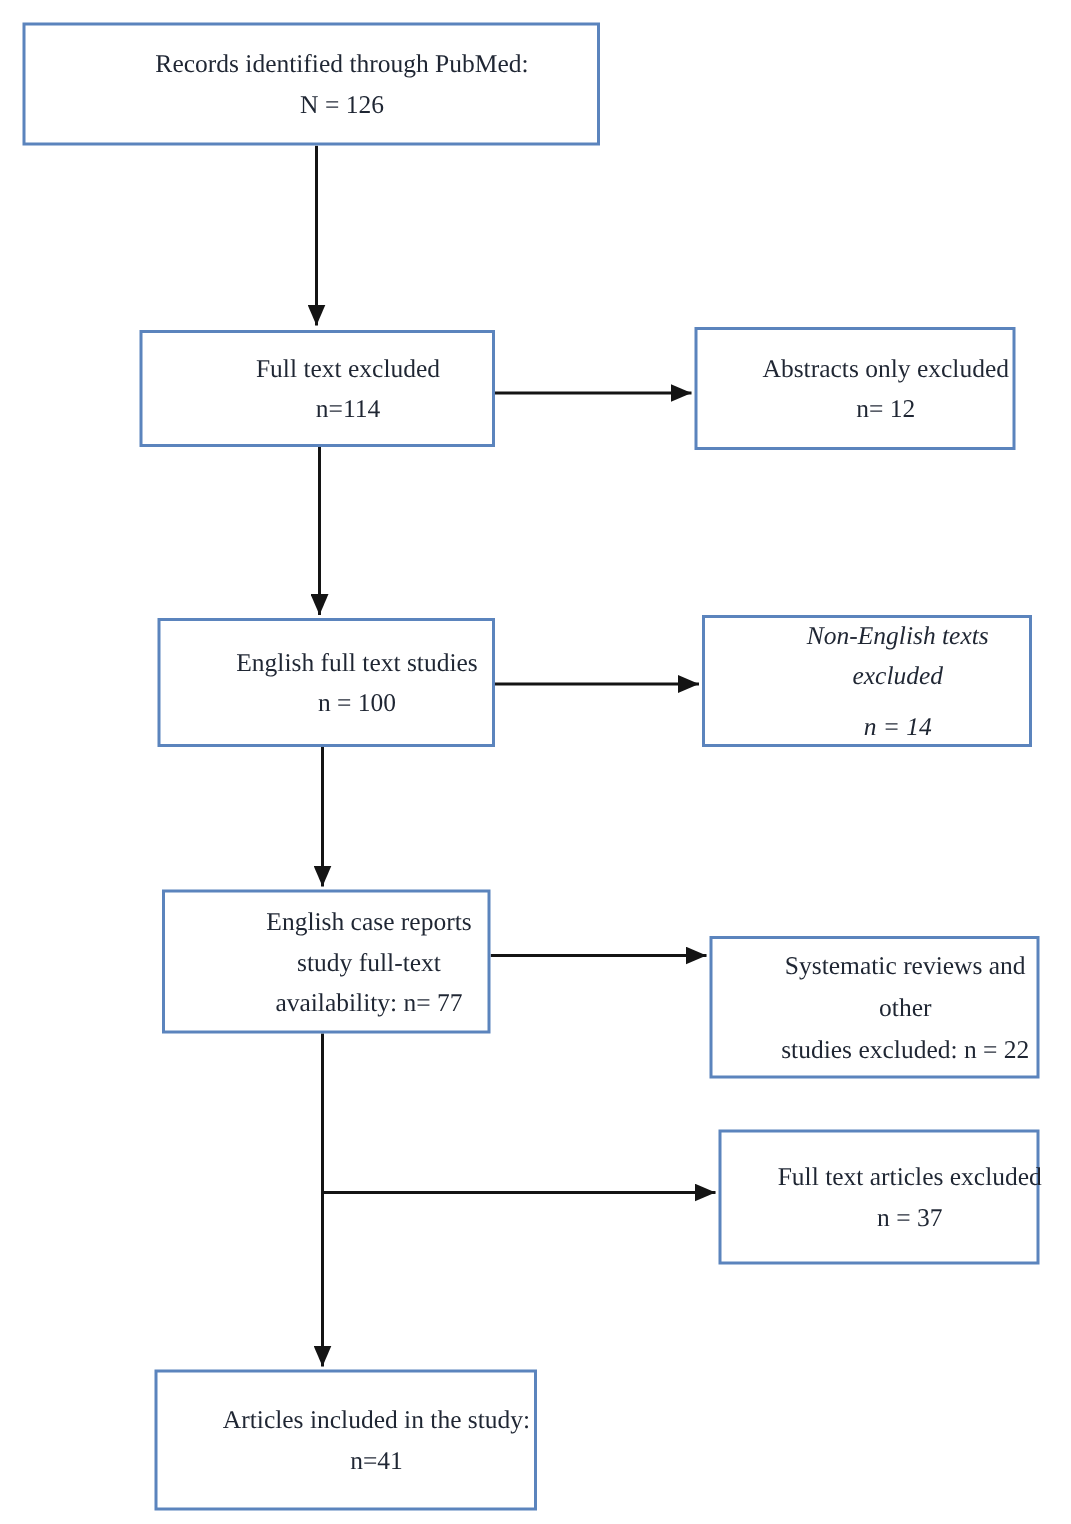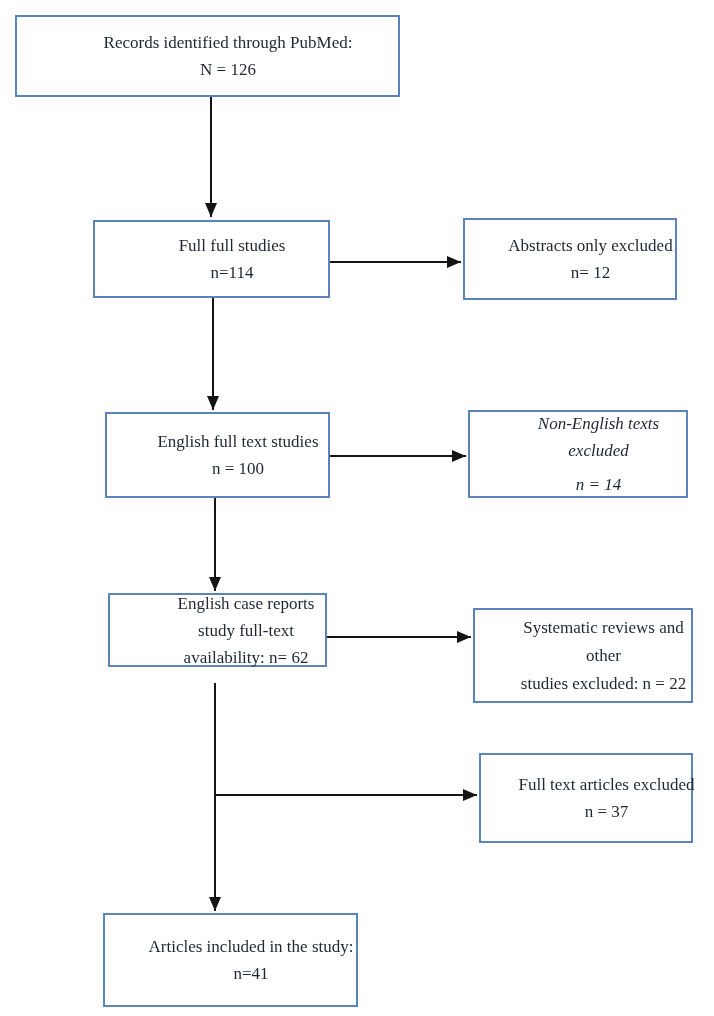--- a/index.html
+++ b/index.html
@@ -41,22 +41,22 @@
     display: block;
     white-space: nowrap;
     margin-left: 41px;
   }
   
   .b0 { left: 15px;  top: 15px;  width: 385px; height: 82px; }
   .b1 { left: 93px;  top: 220px; width: 237px; height: 78px; }
   .b2 { left: 463px; top: 218px; width: 214px; height: 82px; }
   .b3 { left: 105px; top: 412px; width: 225px; height: 86px; }
   .b4 { left: 468px; top: 410px; width: 220px; height: 88px; font-style: italic; }
-  .b5 { left: 108px; top: 593px; width: 219px; height: 74px; padding-left: 16px; }
-  .b6 { left: 473px; top: 608px; width: 220px; height: 95px; }
+  .b5 { left: 108px; top: 593px; width: 219px; height: 96px; padding-left: 16px; }
+  .b6 { left: 473px; top: 624px; width: 220px; height: 95px; }
   .b7 { left: 479px; top: 753px; width: 214px; height: 90px; text-align: center; }
   .b8 { left: 103px; top: 913px; width: 255px; height: 94px; }
   
   .b4 .line:nth-child(3) { margin-top: 7px; }
   .b6 { line-height: 28px; }
 </style>
 </head>
 <body>
 
 <div class="canvas">
@@ -76,21 +76,21 @@
     <line x1="215" y1="683" x2="215" y2="911" stroke="#141414" stroke-width="2" marker-end="url(#ah)"></line>
     <line x1="215" y1="795" x2="477" y2="795" stroke="#141414" stroke-width="2" marker-end="url(#ah)"></line>
   </svg>
 
   <div class="box b0">
     <span class="line">Records identified through PubMed:</span>
     <span class="line">N = 126</span>
   </div>
 
   <div class="box b1">
-    <span class="line">Full full studies</span>
+    <span class="line">Full text excluded</span>
     <span class="line">n=114</span>
   </div>
 
   <div class="box b2">
     <span class="line">Abstracts only excluded</span>
     <span class="line">n= 12</span>
   </div>
 
   <div class="box b3">
     <span class="line">English full text studies</span>
@@ -99,21 +99,21 @@
 
   <div class="box b4">
     <span class="line">Non-English texts</span>
     <span class="line">excluded</span>
     <span class="line">n = 14</span>
   </div>
 
   <div class="box b5">
     <span class="line">English case reports</span>
     <span class="line">study full-text</span>
-    <span class="line">availability: n= 62</span>
+    <span class="line">availability: n= 77</span>
   </div>
 
   <div class="box b6">
     <span class="line">Systematic reviews and</span>
     <span class="line">other</span>
     <span class="line">studies excluded: n = 22</span>
   </div>
 
   <div class="box b7">
     <span class="line">Full text articles excluded</span>

